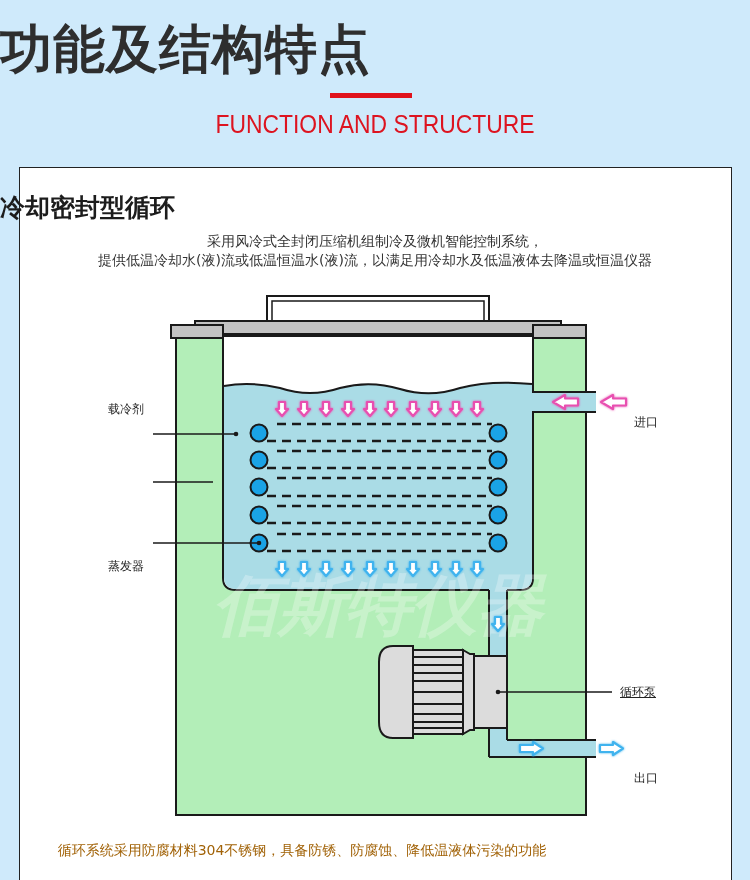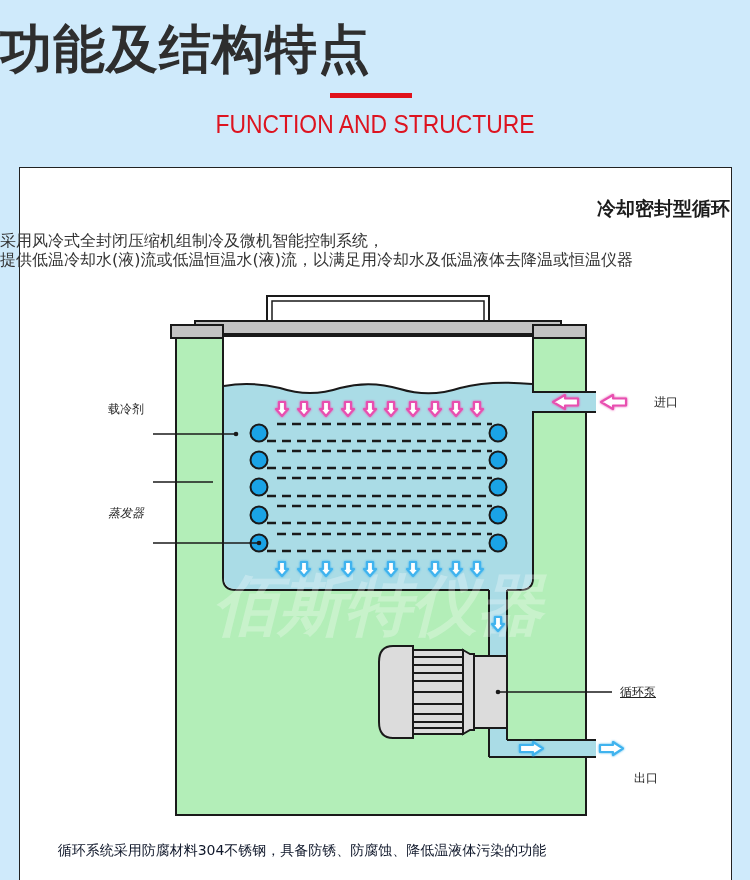--- a/index.html
+++ b/index.html
@@ -22,32 +22,32 @@
     position: absolute; left: 0; top: 108px; width: 750px;
     text-align: center; font-family: "Liberation Sans", sans-serif;
     font-size: 26px; color: #dd1420; line-height: 32px;
     transform: scaleX(0.88); transform-origin: 375px 0;
   }
   .panel {
     position: absolute; left: 19px; top: 167px; width: 711px; height: 720px;
     background: #ffffff; border: 1px solid #222;
   }
   .panel-title {
-    position: absolute; left: 0; top: 195px; width: 730px; text-align: right;
-    font-size: 19px; font-weight: bold; color: #1c1c1c; line-height: 26px;
+    position: absolute; left: 0; top: 195px; width: 730px; text-align: left;
+    font-size: 25px; font-weight: bold; color: #1c1c1c; line-height: 26px;
   }
   .desc {
-    position: absolute; left: 0; width: 750px; 
-    font-size: 16px; color: #333; line-height: 18px;
+    position: absolute; left: 0; width: 750px; text-align: center;
+    font-size: 14px; color: #333; line-height: 18px;
   }
   .desc.l1 { top: 232px; }
   .desc.l2 { top: 251px; }
   .footer-note {
     position: absolute; left: 0; top: 840px; width: 604px; text-align: center;
-    font-size: 14px; color: #0f172a; line-height: 20px;
+    font-size: 14px; color: #a16207; line-height: 20px;
   }
   .diagram { position: absolute; left: 0; top: 0; width: 750px; height: 880px; }
   .label {
     position: absolute; font-size: 12px; color: #222; line-height: 16px;
     white-space: nowrap;
   }
 </style>
 </head>
 <body>
 
@@ -210,18 +210,18 @@
     <line x1="499" y1="692" x2="612" y2="692"></line>
   </g>
   <g fill="#1a1a1a">
     <circle cx="236" cy="434" r="2.3"></circle>
     <circle cx="259" cy="543" r="2.3"></circle>
     <circle cx="498" cy="692" r="2.3"></circle>
   </g>
 </svg>
 
 <div class="label" style="left:108px; top:401px;">载冷剂</div>
-<div class="label" style="left:108px; top:505px;font-style:italic;">蒸发器</div>
-<div class="label" style="left:634px; top:394px;margin-left:20px;">进口</div>
+<div class="label" style="left:108px; top:558px;">蒸发器</div>
+<div class="label" style="left:634px; top:414px;">进口</div>
 <div class="label" style="left:620px; top:684px;text-decoration:underline;">循环泵</div>
 <div class="label" style="left:634px; top:741px;margin-top:29px;">出口</div>
 
 <div class="footer-note">循环系统采用防腐材料304不锈钢，具备防锈、防腐蚀、降低温液体污染的功能</div>
 
 </body></html>

